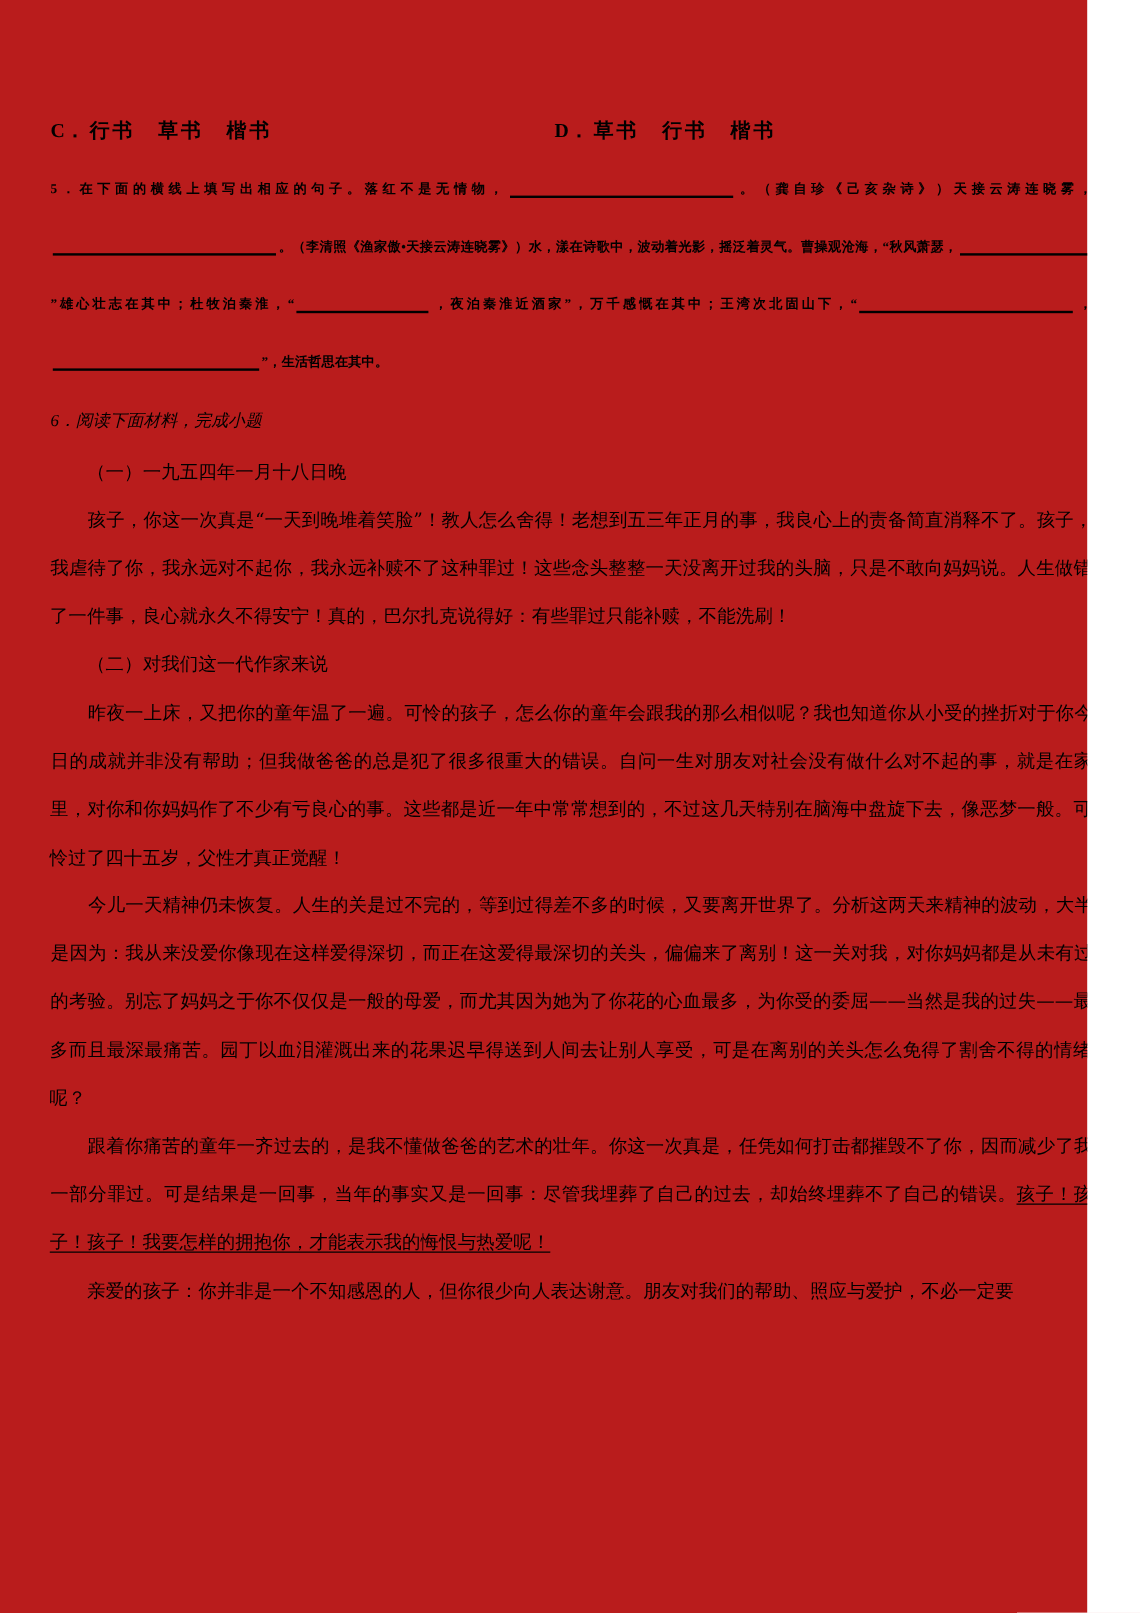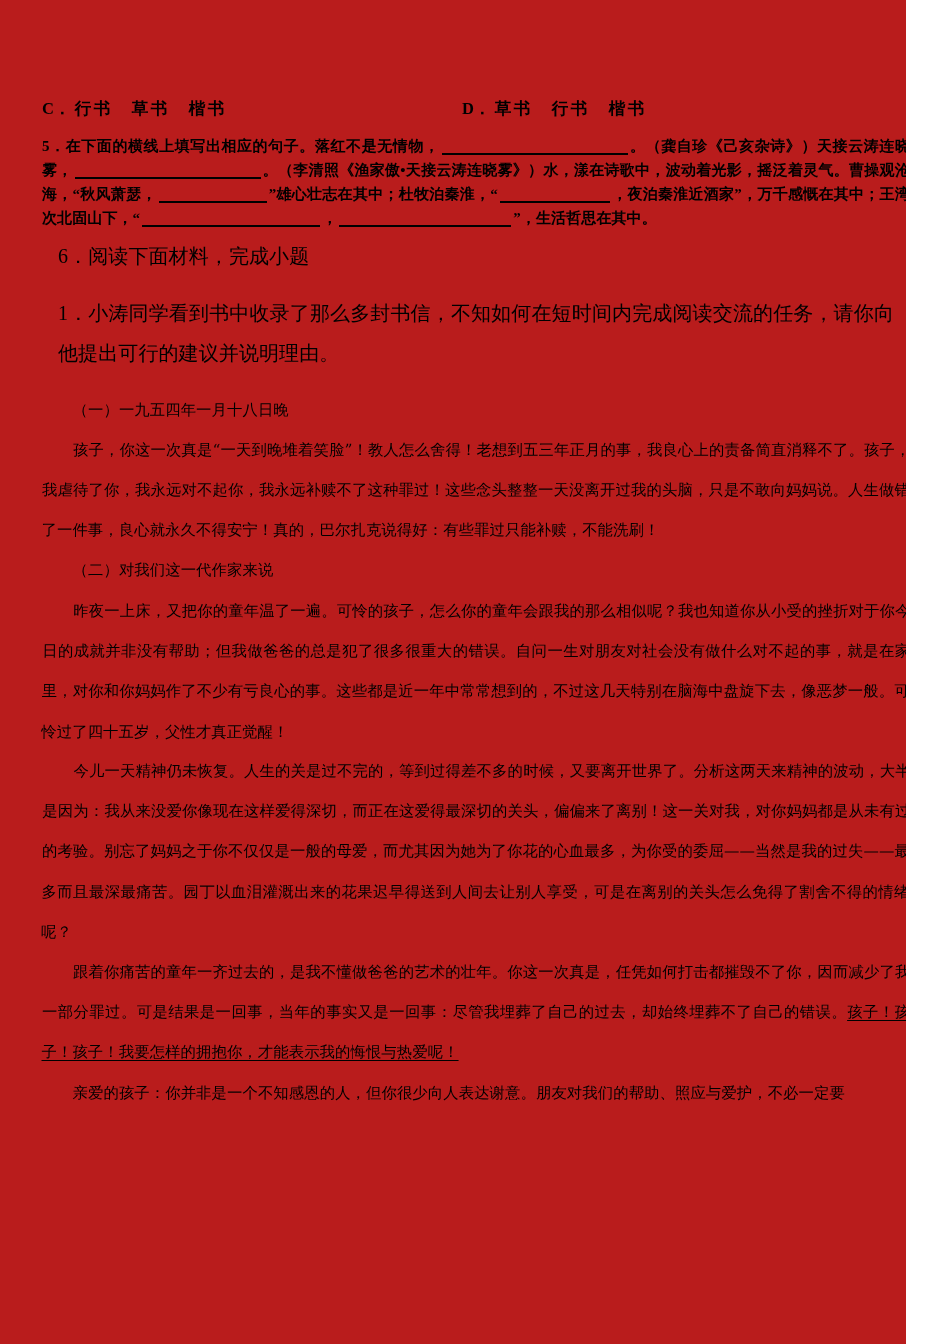--- a/index.html
+++ b/index.html
@@ -47,22 +47,22 @@
   .choice-letter {
     font-family: "Liberation Serif", serif;
     font-weight: bold;
     margin-right: 4px;
   }
   .choice-text { letter-spacing: 2.5px; }
 
   
   .q-fill {
     font-weight: bold;
-    font-size: 15px;
-    line-height: 24px;
+    font-size: 11px;
+    line-height: 48px;
     text-align: justify;
     text-justify: inter-ideograph;
     margin: 0 0 6px 0;
     letter-spacing: 0.1px;
   }
   .q-fill .qnum {
     font-family: "Liberation Serif", serif;
   }
 
   .blank {
@@ -74,26 +74,27 @@
   }
   .bl-1 { width: 186px; }
   .bl-2 { width: 186px; }
   .bl-3 { width: 108px; }
   .bl-4 { width: 110px; }
   .bl-5 { width: 178px; }
   .bl-6 { width: 172px; }
 
   
   .para {
-    font-size: 20px;
+    font-size: 14px;
     line-height: 40.5px;
     text-align: justify;
     text-justify: inter-ideograph;
-    margin: 16px;
+    margin: 0;
     letter-spacing: 0.1px;
+    font-style: italic;
   }
   .para.num {
     margin-top: 2px;
   }
   .para .lnum {
     font-family: "Liberation Serif", serif;
   }
 
   
   .letter {
@@ -127,21 +128,20 @@
 
     <div class="choice-row">
       <span class="opt opt-c"><span class="choice-letter">C．</span><span class="choice-text">行书　草书　楷书</span></span><span class="opt opt-d"><span class="choice-letter">D．</span><span class="choice-text">草书　行书　楷书</span></span>
     </div>
 
     <p class="q-fill"><span class="qnum">5．</span><span>在下面的横线上填写出相应的句子。落红不是无情物，</span><span class="blank bl-1"></span><span>。（龚自珍《己亥杂诗》）天接云涛连晓雾，</span><span class="blank bl-2"></span><span>。（李清照《渔家傲•天接云涛连晓雾》）水，漾在诗歌中，波动着光影，摇泛着灵气。曹操观沧海，“秋风萧瑟，</span><span class="blank bl-3"></span><span>”雄心壮志在其中；杜牧泊秦淮，“</span><span class="blank bl-4"></span><span>，夜泊秦淮近酒家”，万千感慨在其中；王湾次北固山下，“</span><span class="blank bl-5"></span><span>，</span><span class="blank bl-6"></span><span>”，生活哲思在其中。</span></p>
 
     <p class="para num"><span class="lnum">6．</span><span>阅读下面材料，完成小题</span></p>
 
 
-    <p class="para"><span class="lnum">1．</span><span>小涛同学看到书中收录了那么多封书信，不知如何在短时间内完成阅读交流的任务，请你向他提出可行的建议并说明理由。</span></p>
 
 
     <div>
 
       <p class="letter date">（一）一九五四年一月十八日晚</p>
       <p class="letter indent">孩子，你这一次真是“一天到晚堆着笑脸”！教人怎么舍得！老想到五三年正月的事，我良心上的责备简直消释不了。孩子，我虐待了你，我永远对不起你，我永远补赎不了这种罪过！这些念头整整一天没离开过我的头脑，只是不敢向妈妈说。人生做错了一件事，良心就永久不得安宁！真的，巴尔扎克说得好：有些罪过只能补赎，不能洗刷！</p>
 
       <p class="letter date">（二）对我们这一代作家来说</p>
       <p class="letter indent">昨夜一上床，又把你的童年温了一遍。可怜的孩子，怎么你的童年会跟我的那么相似呢？我也知道你从小受的挫折对于你今日的成就并非没有帮助；但我做爸爸的总是犯了很多很重大的错误。自问一生对朋友对社会没有做什么对不起的事，就是在家里，对你和你妈妈作了不少有亏良心的事。这些都是近一年中常常想到的，不过这几天特别在脑海中盘旋下去，像恶梦一般。可怜过了四十五岁，父性才真正觉醒！</p>
       <p class="letter indent">今儿一天精神仍未恢复。人生的关是过不完的，等到过得差不多的时候，又要离开世界了。分析这两天来精神的波动，大半是因为：我从来没爱你像现在这样爱得深切，而正在这爱得最深切的关头，偏偏来了离别！这一关对我，对你妈妈都是从未有过的考验。别忘了妈妈之于你不仅仅是一般的母爱，而尤其因为她为了你花的心血最多，为你受的委屈——当然是我的过失——最多而且最深最痛苦。园丁以血泪灌溉出来的花果迟早得送到人间去让别人享受，可是在离别的关头怎么免得了割舍不得的情绪呢？</p>

